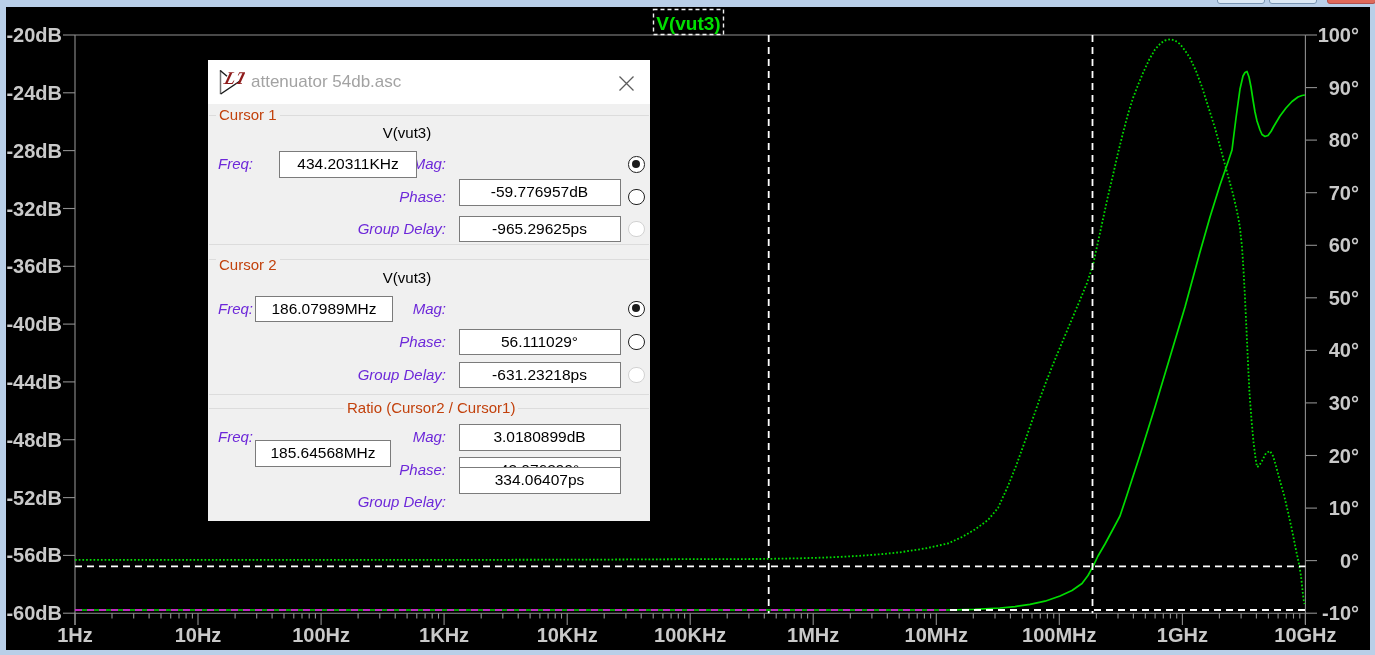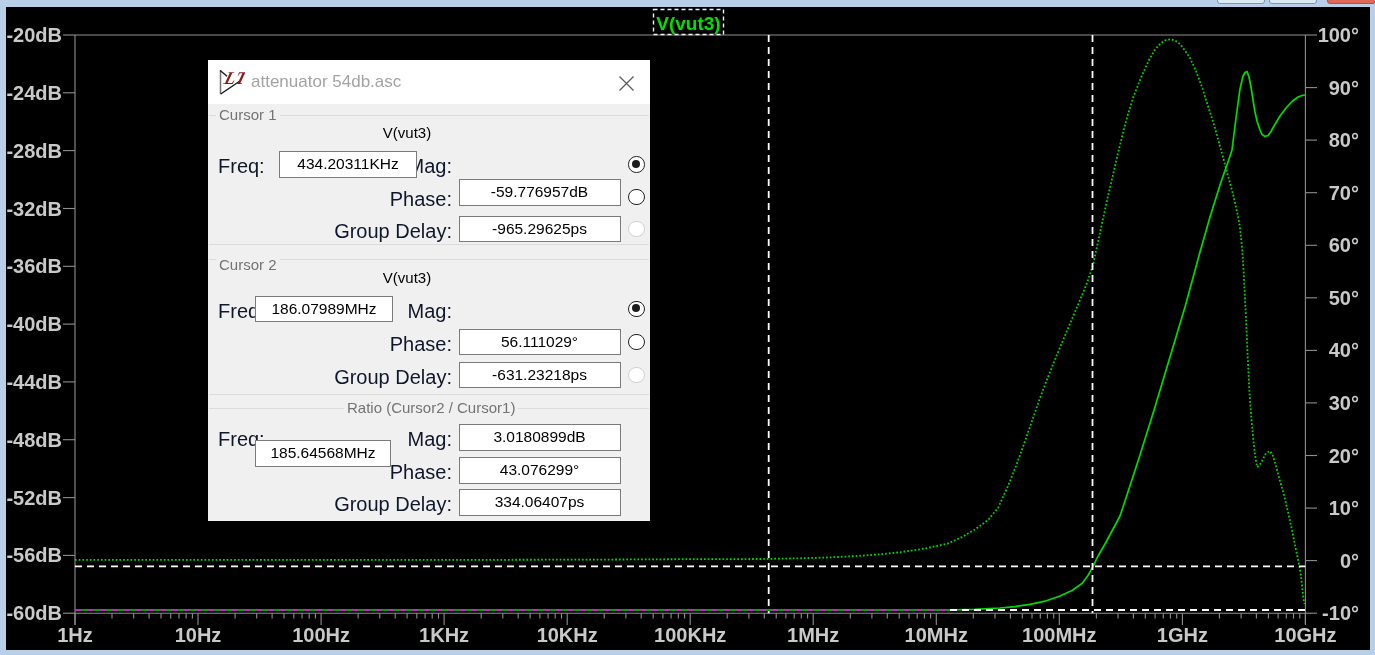--- a/index.html
+++ b/index.html
@@ -5,25 +5,25 @@
 html,body { width:1375px; height:655px; overflow:hidden; background:#b9cfe8; font-family:"Liberation Sans", sans-serif; }
 #frame { position:relative; width:1375px; height:655px; }
 #svgmain { position:absolute; left:0; top:0; }
 #dlg { position:absolute; left:208px; top:60px; width:442px; height:461px; background:#f0f0f0; }
 #dtitle { position:absolute; left:0; top:0; width:442px; height:44px; background:#ffffff; }
 #ltlogo { position:absolute; left:10px; top:8px; }
 #dname { position:absolute; left:43px; top:12px; font-size:17px; color:#a3a3a3; }
 #dclose { position:absolute; left:410px; top:15px; }
 #dbody { position:absolute; left:0; top:0; width:442px; height:461px; }
 .etch { position:absolute; left:1px; width:440px; height:0; border-top:1px solid #dcdcdc; }
-.glabel { position:absolute; font-size:15px; color:#737373; background:#f0f0f0; padding:0 3px; white-space:nowrap; }
+.glabel { position:absolute; font-size:15px; color:#c2410c; background:#f0f0f0; padding:0 3px; white-space:nowrap; }
 .vlab { position:absolute; left:158px; width:82px; text-align:center; font-size:15px; color:#000; }
-.lab { position:absolute; font-size:20px; color:#0f172a; white-space:nowrap; }
+.lab { position:absolute; font-size:15px; color:#6d28d9; white-space:nowrap;font-style:italic; }
 .lleft { left:10px; }
-.lright { right:198px; text-align:center; }
+.lright { right:204px; text-align:center; }
 .inp { position:absolute; height:26.5px; background:#fff; border:1px solid #7b7b7b; font-size:15.5px; color:#000; text-align:center; line-height:24px; white-space:nowrap; }
 .radio { position:absolute; width:16.5px; height:16.5px; border-radius:50%; background:#fff; border:1.7px solid #222; }
 .radio.dis { border-color:#d2d2d2; }
 .dot { position:absolute; left:2.5px; top:2.5px; width:8px; height:8px; border-radius:50%; background:#1c1c1c; }
 </style></head>
 <body>
 <div id="frame">
 <svg id="svgmain" width="1375" height="655" viewBox="0 0 1375 655">
 <rect x="6" y="7" width="1364" height="643" fill="#000000"></rect>
 <g stroke="#8f8f8f" stroke-width="1.1" fill="none">
@@ -246,15 +246,15 @@
         </div>
 <div class="radio" style="left:420.2px;top:273.5px;"></div>
 <div class="radio dis" style="left:420.2px;top:306.5px;"></div>
 <span class="lab lleft" style="top:368px;">Freq:</span>
 <span class="lab lright" style="top:368px;">Mag:</span>
 <span class="lab lright" style="top:401px;">Phase:</span>
 <span class="lab lright" style="top:433px;">Group Delay:</span>
 <div class="inp" style="left:47px;top:380px;width:136px;">185.64568MHz</div>
 <div class="inp" style="left:250.5px;top:364px;width:162px;">3.0180899dB</div>
 <div class="inp" style="left:250.5px;top:397px;width:162px;">43.076299°</div>
-<div class="inp" style="left:250.5px;top:429px;width:162px;">334.06407ps</div>
+<div class="inp" style="left:250.5px;top:407px;width:162px;">334.06407ps</div>
 </div>
     </div>
 </div>
 </body></html>

